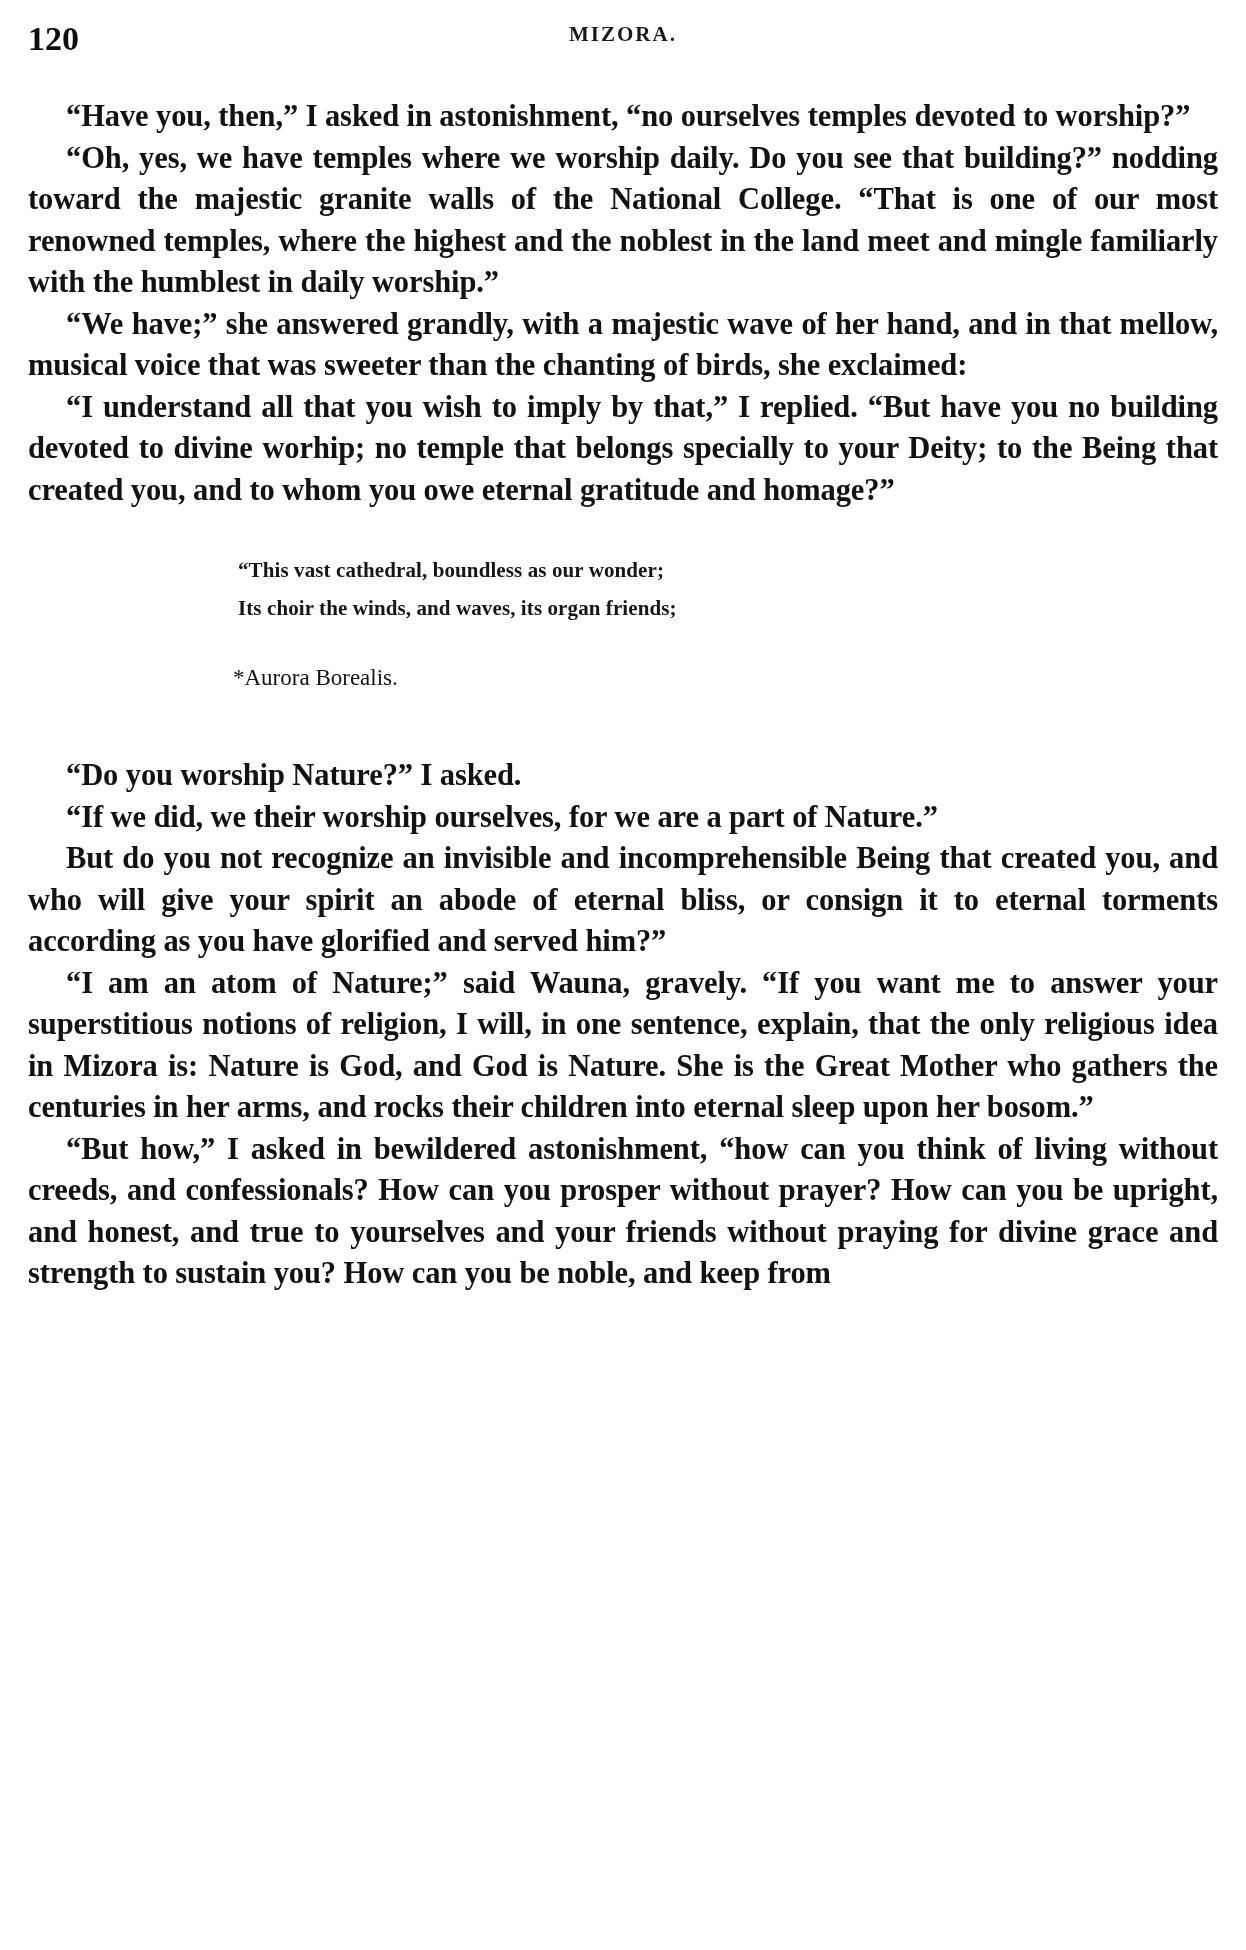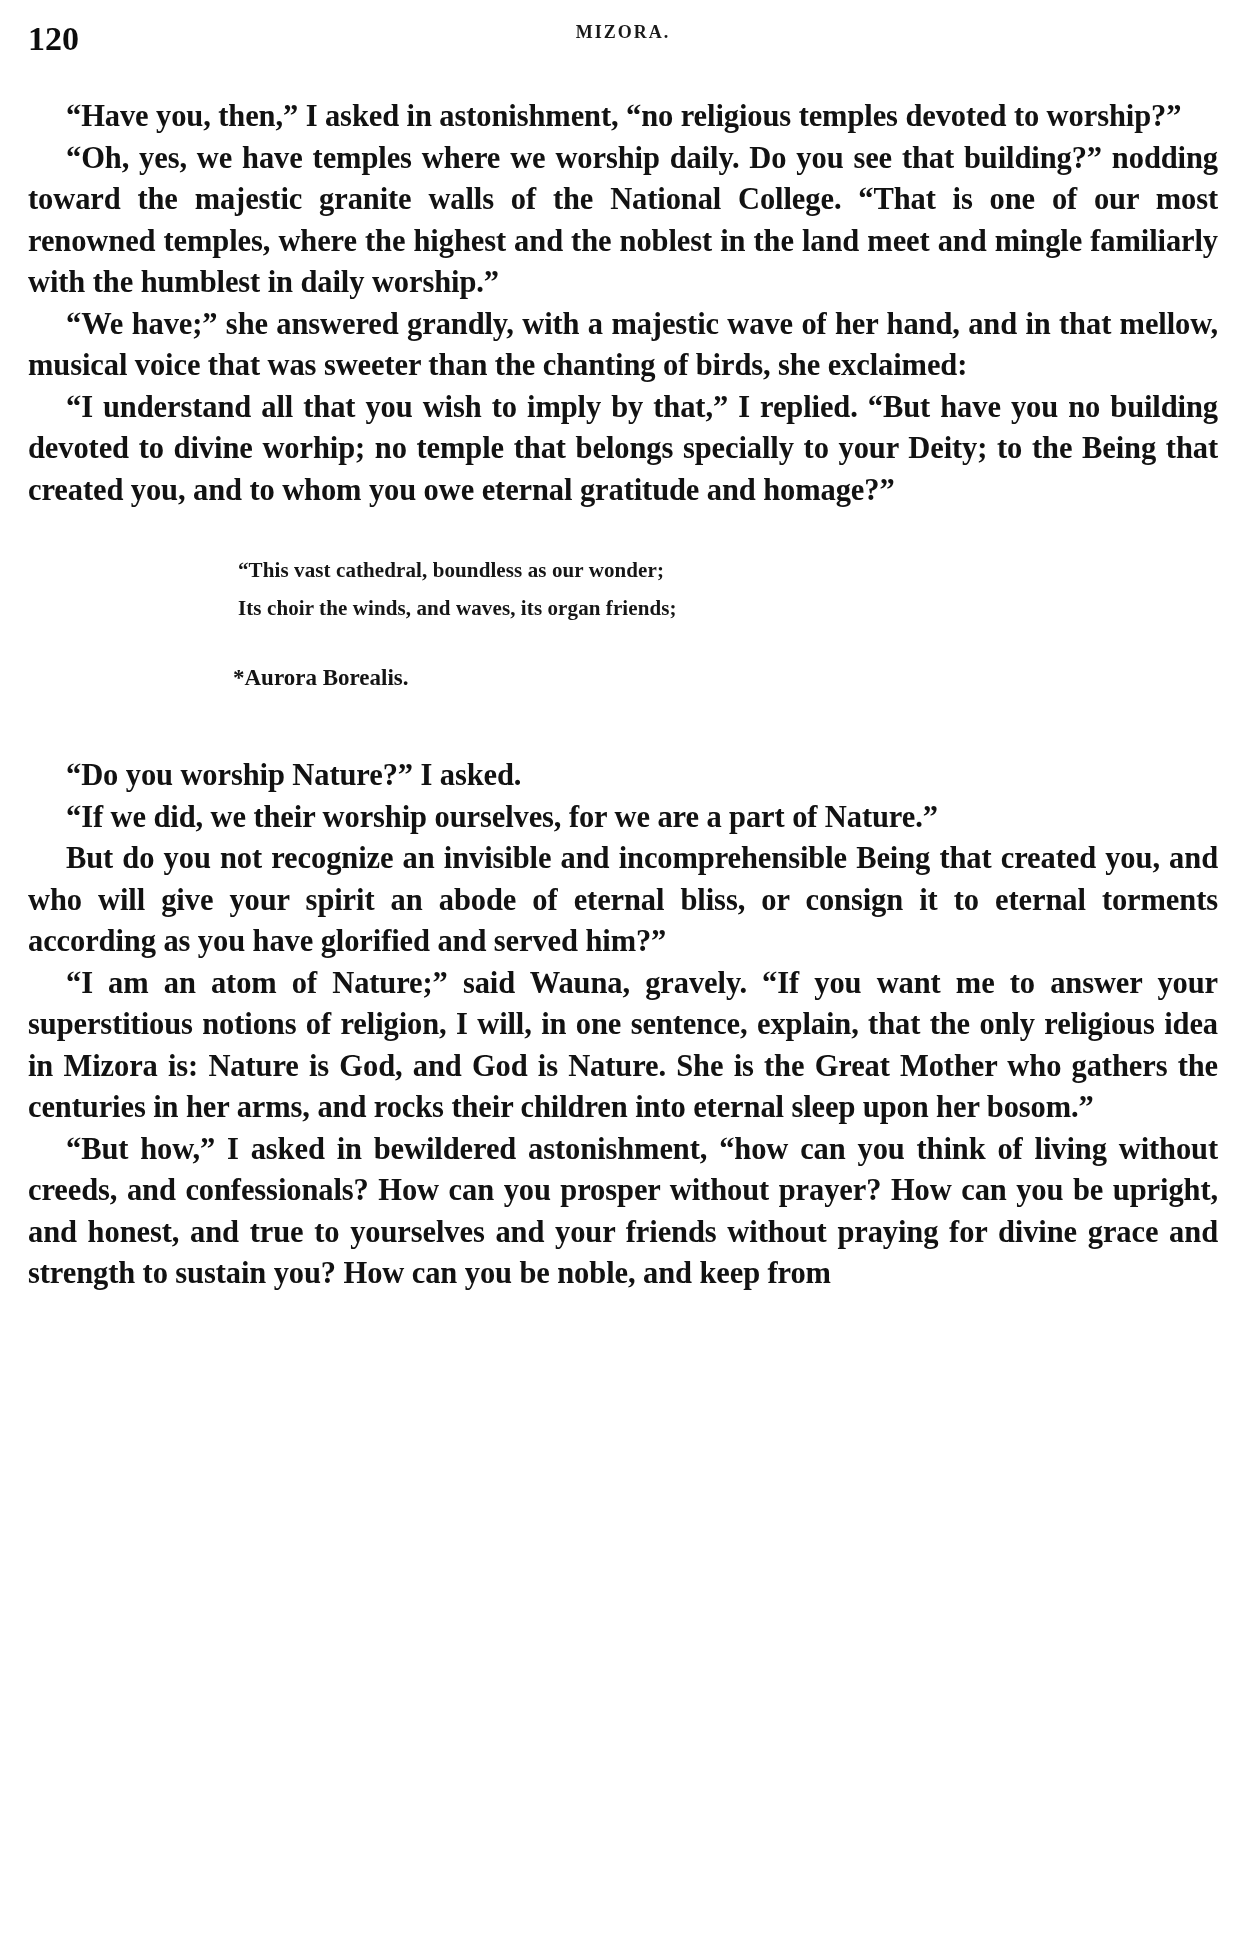--- a/index.html
+++ b/index.html
@@ -33,21 +33,21 @@
     letter-spacing: 0px;
     color: #0d0d0d;
   }
   .running-head {
     position: absolute;
     left: 0;
     top: 8px;
     width: 1246px;
     text-align: center;
     font-family: "Liberation Serif", serif;
-    font-size: 18px;
+    font-size: 21px;
     font-weight: 700;
     letter-spacing: 2px;
     color: #1a1a1a;
   }
   .body {
     position: absolute;
     left: 28px;
     top: 96px;
     width: 1190px;
   }
@@ -75,40 +75,40 @@
     white-space: pre;
   }
   .verse .vline.indent {
     padding-left: 34px;
   }
   .footnote {
     margin: 36px 0 0 0;
     padding-left: 205px;
     font-size: 23px;
     line-height: 30px;
-    font-weight: 700;
+    font-weight: 400;
     color: #141414;
   }
   .gap {
     height: 62px;
   }
 </style>
 </head>
 <body>
 
 <div class="page">
 
   <div class="header">
     <div class="folio">120</div>
     <div class="running-head">MIZORA.</div>
   </div>
 
   <div class="body">
 
-    <p class="para">“Have you, then,” I asked in astonishment, “no religious temples devoted to worship?”</p>
+    <p class="para">“Have you, then,” I asked in astonishment, “no ourselves temples devoted to worship?”</p>
     <p class="para">“Oh, yes, we have temples where we worship daily. Do you see that building?” nodding toward the majestic granite walls of the National College. “That is one of our most renowned temples, where the highest and the noblest in the land meet and mingle familiarly with the humblest in daily worship.”</p>
     <p class="para">“We have;” she answered grandly, with a majestic wave of her hand, and in that mellow, musical voice that was sweeter than the chanting of birds, she exclaimed:</p>
     <p class="para">“I understand all that you wish to imply by that,” I replied. “But have you no building devoted to divine worhip; no temple that belongs specially to your Deity; to the Being that created you, and to whom you owe eternal gratitude and homage?”</p>
 
     <div class="verse">
       <div class="vline">“This vast cathedral, boundless as our wonder;</div>
       <div class="vline">Its choir the winds, and waves, its organ friends;</div>
     </div>
 
     <div class="footnote">*Aurora Borealis.</div>

